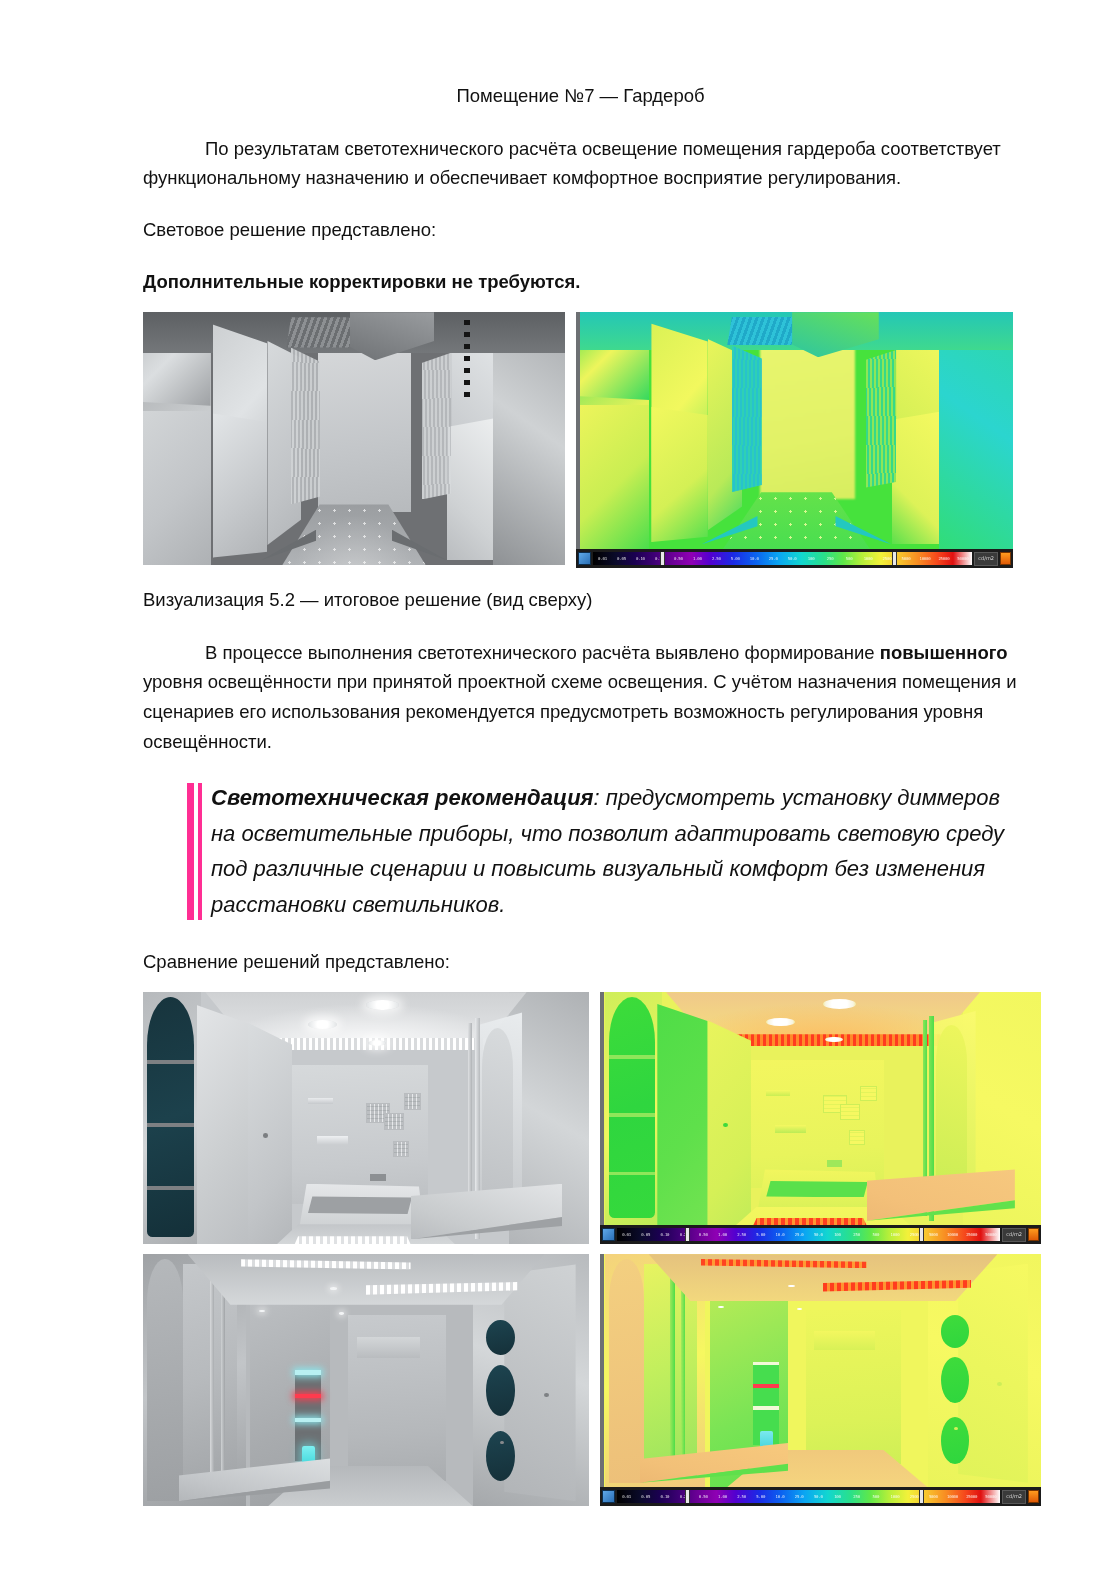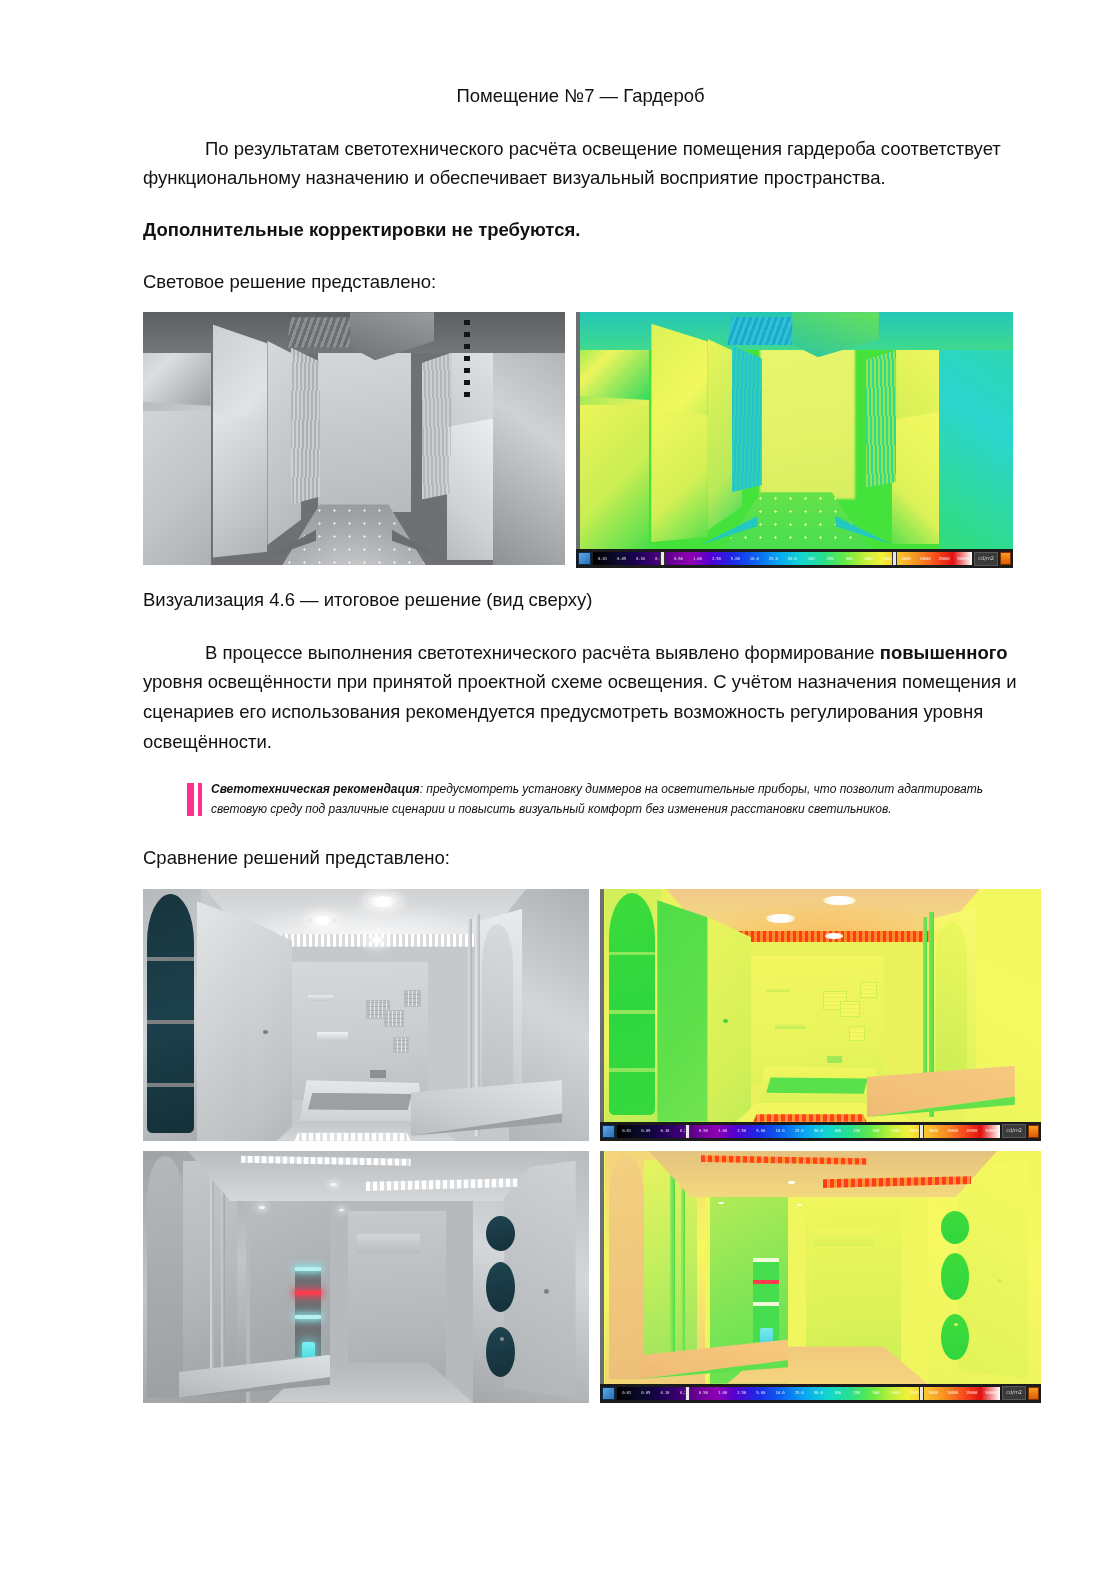--- a/index.html
+++ b/index.html
@@ -52,21 +52,21 @@
     color: #111;
   }
   b.inline-strong { font-weight: 700; }
 
   
   .callout {
     position: relative;
     margin-left: 44px;
     padding-left: 24px;
     font-style: italic;
-    font-size: 12px;
+    font-size: 22px;
     line-height: 1.62;
     color: #111;
   }
   .callout .bar-thick,
   .callout .bar-thin {
     position: absolute;
     top: 3px;
     bottom: 3px;
     background: #ff2e93;
   }
@@ -667,25 +667,25 @@
   }
 </style>
 </head>
 <body>
 
 <div class="page">
   <div class="content">
 
     <div class="section-title" style="margin-top:83px;">Помещение №7 — Гардероб</div>
 
-    <div class="para indent" style="margin-top:24px;">По результатам светотехнического расчёта освещение помещения гардероба соответствует функциональному назначению и обеспечивает визуальный восприятие пространства.</div>
+    <div class="para indent" style="margin-top:24px;">По результатам светотехнического расчёта освещение помещения гардероба соответствует функциональному назначению и обеспечивает комфортное восприятие регулирования.</div>
+
+    <div class="para" style="margin-top:22px;">Световое решение представлено:</div>
 
     <div class="para bold" style="margin-top:22px;">Дополнительные корректировки не требуются.</div>
-
-    <div class="para" style="margin-top:22px;">Световое решение представлено:</div>
 
     <div class="figure-row" style="margin-top:16px;">
 
       <div class="fig gs w7" style="width:422px;height:253px;">
         <div class="scene">
           <div class="sh lwall"></div>
           <div class="sh lpanel-a"></div>
           <div class="sh lpanel-b"></div>
           <div class="sh rwall"></div>
           <div class="sh rcol"></div>
@@ -757,21 +757,21 @@
               </div>
             <div class="legend-handle" style="left:18%;"></div>
             <div class="legend-handle" style="left:79%;"></div>
           </div>
           <div class="legend-btn">cd/m2</div>
           <div class="legend-swatch"></div>
         </div>
       </div>
     </div>
 
-    <div class="caption" style="margin-top:18px;">Визуализация 4.6 — итоговое решение (вид сверху)</div>
+    <div class="caption" style="margin-top:18px;">Визуализация 5.2 — итоговое решение (вид сверху)</div>
 
 
     <div class="para indent" style="margin-top:23px;">
       <span>В процессе выполнения светотехнического расчёта выявлено формирование </span><b class="inline-strong">повышенного</b><span> уровня освещённости при принятой проектной схеме освещения. С учётом назначения помещения и сценариев его использования рекомендуется предусмотреть возможность регулирования уровня освещённости.</span>
     </div>
 
     <div class="callout" style="margin-top:24px;">
       <div class="bar-thick"></div>
       <div class="bar-thin"></div>
       <span class="lead">Светотехническая рекомендация</span><span>: предусмотреть установку диммеров на осветительные приборы, что позволит адаптировать световую среду под различные сценарии и повысить визуальный комфорт без изменения расстановки светильников.</span>

